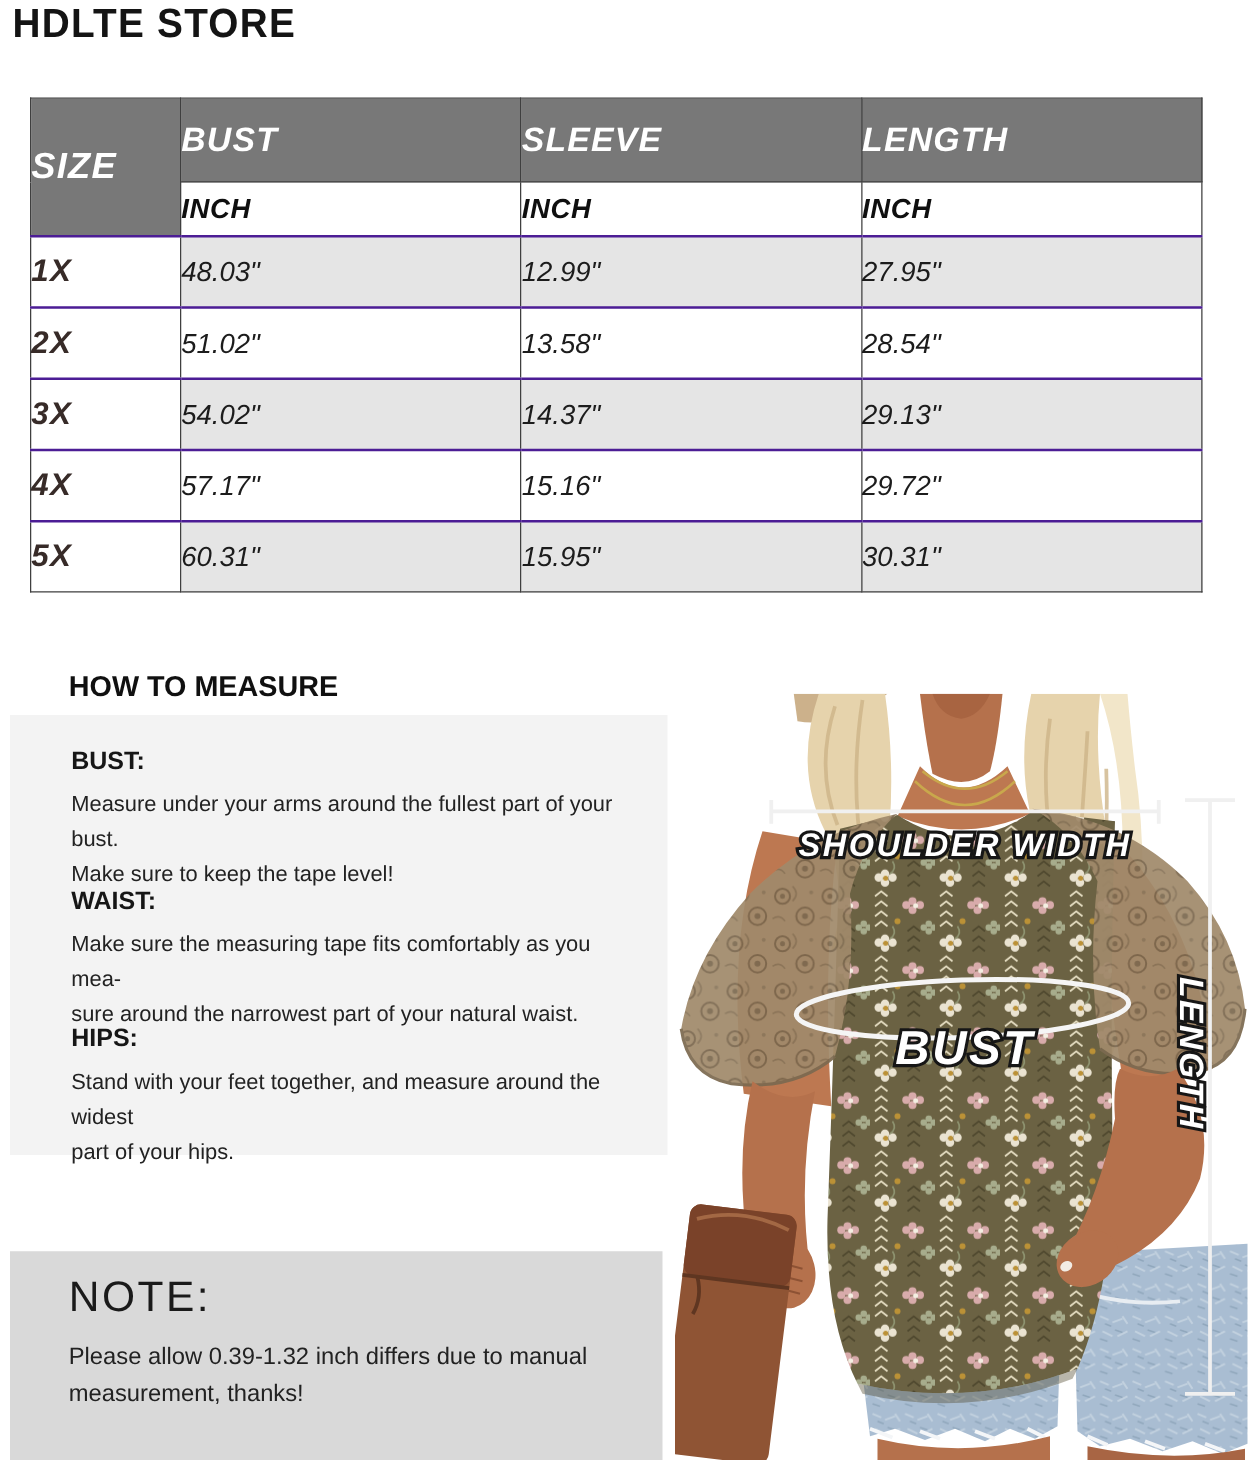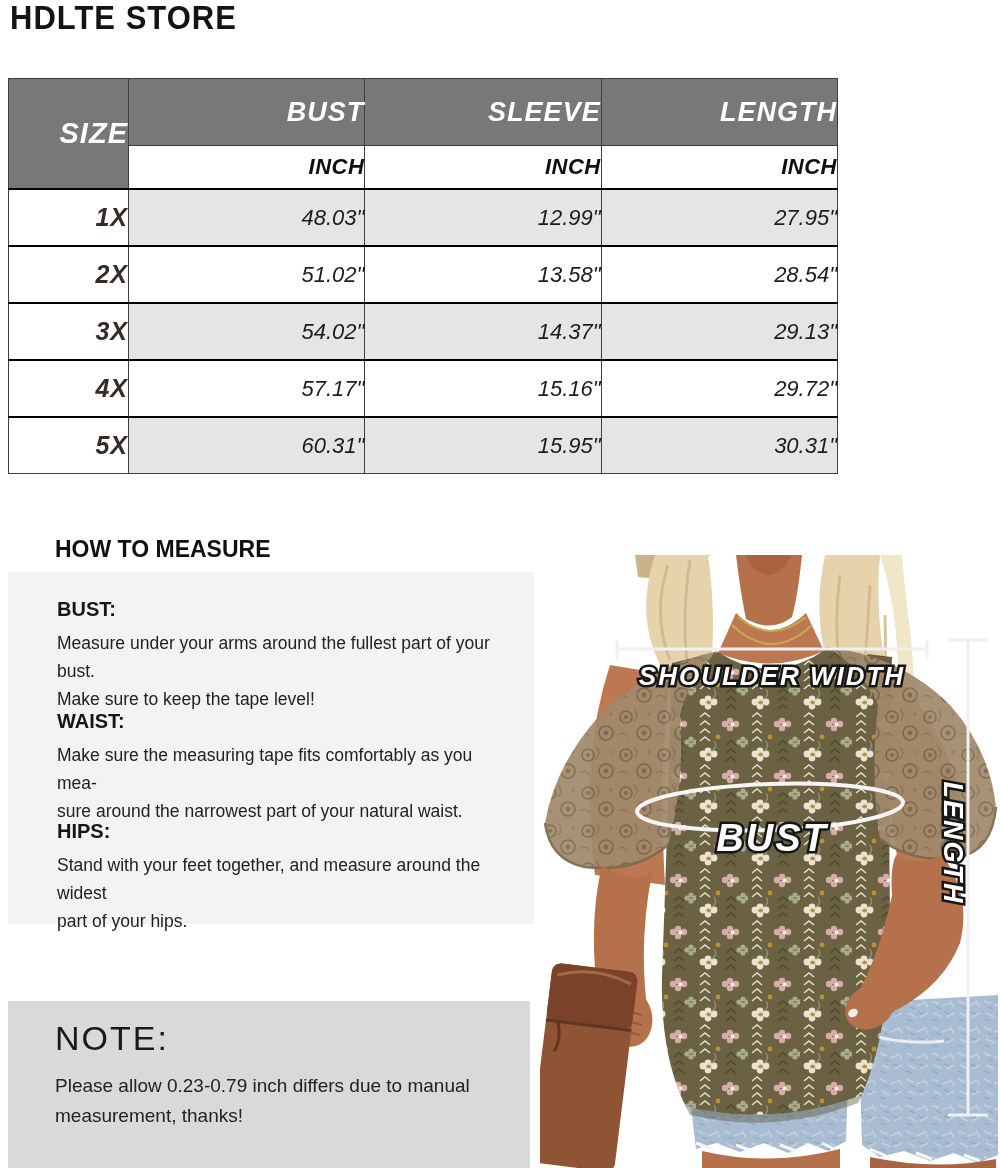--- a/index.html
+++ b/index.html
@@ -5,25 +5,25 @@
   html,body{margin:0;padding:0;background:#ffffff;}
   .page{position:relative;width:1000px;height:1168px;background:#fff;overflow:hidden;
         font-family:"Liberation Sans", sans-serif;color:#111;}
 
   
   .store-title{position:absolute;left:10px;top:0px;font-size:31px;font-weight:800;
                letter-spacing:1px;color:#141414;transform:scaleY(1.05);transform-origin:top left;
                font-stretch:condensed;}
 
   
-  table.size-table{position:absolute;left:8px;top:78px;width:830px;border-collapse:collapse;
-                   table-layout:fixed;text-align:right;}
+  table.size-table{position:absolute;left:24px;top:78px;width:938px;border-collapse:collapse;
+                   table-layout:fixed;text-align:left;}
   table.size-table col.c-size{width:120px;}
   table.size-table td,table.size-table th{border:1px solid #3f3f3f;padding:0;}
-  table.size-table tbody td{border-top:2px solid #000000;}
+  table.size-table tbody td{border-top:2px solid #4c1d95;}
   th.head-main{background:#787878;color:#fff;font-style:italic;font-weight:700;
                font-size:27px;letter-spacing:1px;height:66px;}
   th.head-size{background:#787878;color:#fff;font-style:italic;font-weight:700;
                font-size:29px;letter-spacing:1px;}
   td.inch-cell{background:#fff;color:#0f0f0f;font-style:italic;font-weight:700;
                font-size:22px;height:42px;letter-spacing:.5px;}
   td.size-cell{background:#fff;color:#372b28;font-style:italic;font-weight:800;
                font-size:25px;height:55px;letter-spacing:1px;}
   td.val-cell{font-style:italic;font-size:22px;color:#1c1c1c;background:#fff;}
   tr.alt td.val-cell{background:#e5e5e5;}
@@ -126,21 +126,21 @@
     </div>
     <div class="m-block" id="blk-hips">
       <div class="m-label">HIPS:</div>
       <div class="m-line">Stand with your feet together, and measure around the widest</div>
       <div class="m-line">part of your hips.</div>
     </div>
   </div>
 
   <div class="note-panel">
     <div class="note-title">NOTE:</div>
-    <div class="note-line" id="note-l1">Please allow 0.23-0.79 inch differs due to manual</div>
+    <div class="note-line" id="note-l1">Please allow 0.39-1.32 inch differs due to manual</div>
     <div class="note-line" id="note-l2">measurement, thanks!</div>
   </div>
 
   <div class="photo">
     <svg width="460" height="613" viewBox="0 0 460 613" xmlns="http://www.w3.org/2000/svg">
       <defs>
         <pattern id="floral" width="52" height="52" patternUnits="userSpaceOnUse">
           <rect width="52" height="52" fill="#6b6243"></rect>
           <path d="M4,6 l5,-4 l5,4 M4,14 l5,-4 l5,4 M4,22 l5,-4 l5,4 M4,30 l5,-4 l5,4" stroke="#e9e1c6" stroke-width="1.4" fill="none"></path>
           <path d="M30,34 l5,-4 l5,4 M30,42 l5,-4 l5,4 M30,50 l5,-4 l5,4" stroke="#4f482e" stroke-width="1.4" fill="none"></path>

